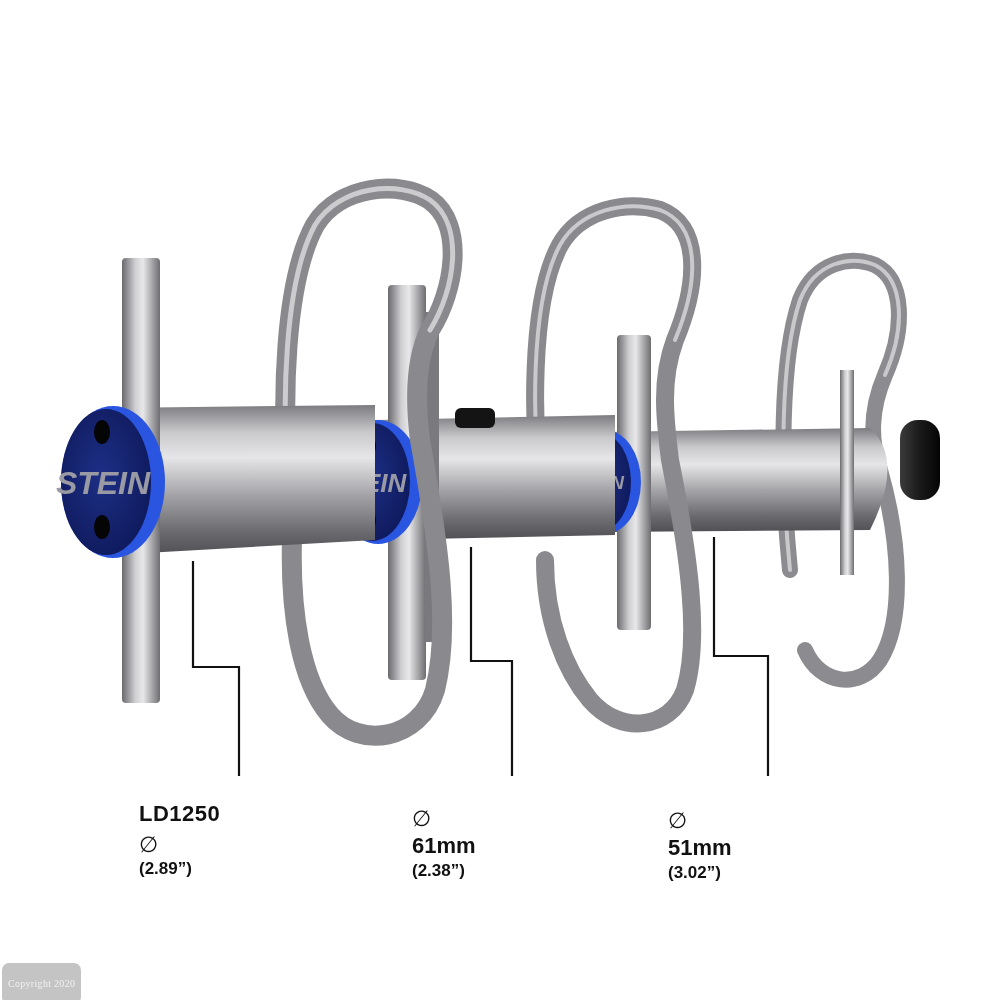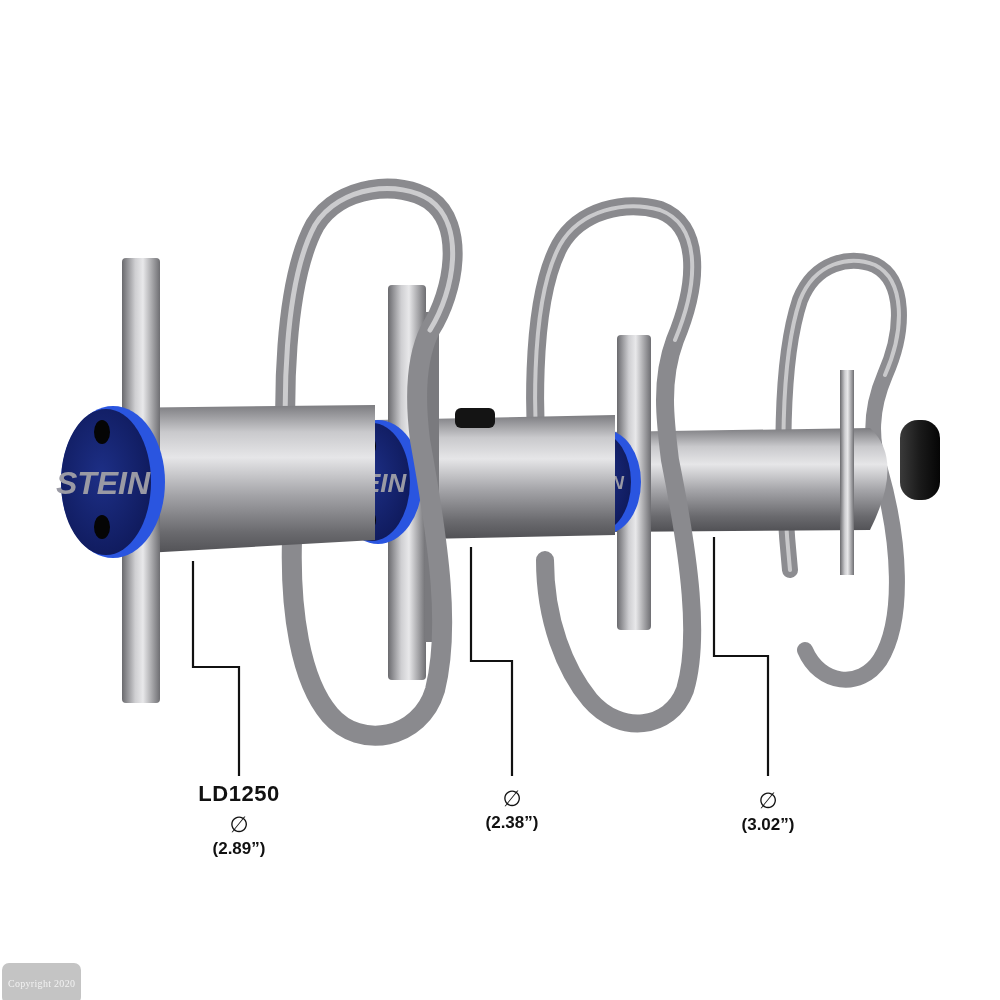--- a/index.html
+++ b/index.html
@@ -1,18 +1,18 @@
 <!DOCTYPE html>
 <html><head>
   <meta charset="utf-8">
   <style>
     html, body { margin: 0; padding: 0; background: #ffffff; }
     body { width: 1000px; height: 1000px; position: relative; overflow: hidden; font-family: "Liberation Sans", sans-serif; }
     #scene { position: absolute; left: 0; top: 0; width: 1000px; height: 1000px; }
-    .label-block { position: absolute; width: 200px; text-align: center; color: #111111; }
+    .label-block { position: absolute; width: 200px; text-align: left; color: #111111; margin-top: 20px; }
     .label-block .model { font-weight: bold; font-size: 22px; line-height: 26px; letter-spacing: 0.5px; }
     .label-block .diam { font-size: 22px; line-height: 24px; margin-top: 6px; }
     .label-block .mm { font-weight: bold; font-size: 22px; line-height: 26px; margin-top: 2px; }
     .label-block .inch { font-weight: bold; font-size: 17px; line-height: 20px; margin-top: 2px; }
     .copyright { position: absolute; left: 2px; top: 963px; background: #c4c4c4; color: #f2f2f2; font-family: Liberation Serif, serif; font-size: 10px; line-height: 13px; padding: 14px 6px; border-radius: 7px; letter-spacing: 0.3px; text-align: right; }
   </style>
 </head>
 <body>
 
 <svg id="scene" viewBox="0 0 1000 1000" xmlns="http://www.w3.org/2000/svg">
@@ -101,21 +101,23 @@
 </svg>
 
 <div class="label-block" style="left:139px; top:781px;">
   <div class="model">LD1250</div>
   <div class="diam">∅</div>
   <div class="inch">(2.89”)</div>
 </div>
 
 <div class="label-block" style="left:412px; top:781px;">
   <div class="diam">∅</div>
+  <div class="mm">61mm</div>
   <div class="inch">(2.38”)</div>
 </div>
 
 <div class="label-block" style="left:668px; top:783px;">
   <div class="diam">∅</div>
+  <div class="mm">51mm</div>
   <div class="inch">(3.02”)</div>
 </div>
 
 <div class="copyright">Copyright 2020</div>
 
 </body></html>

